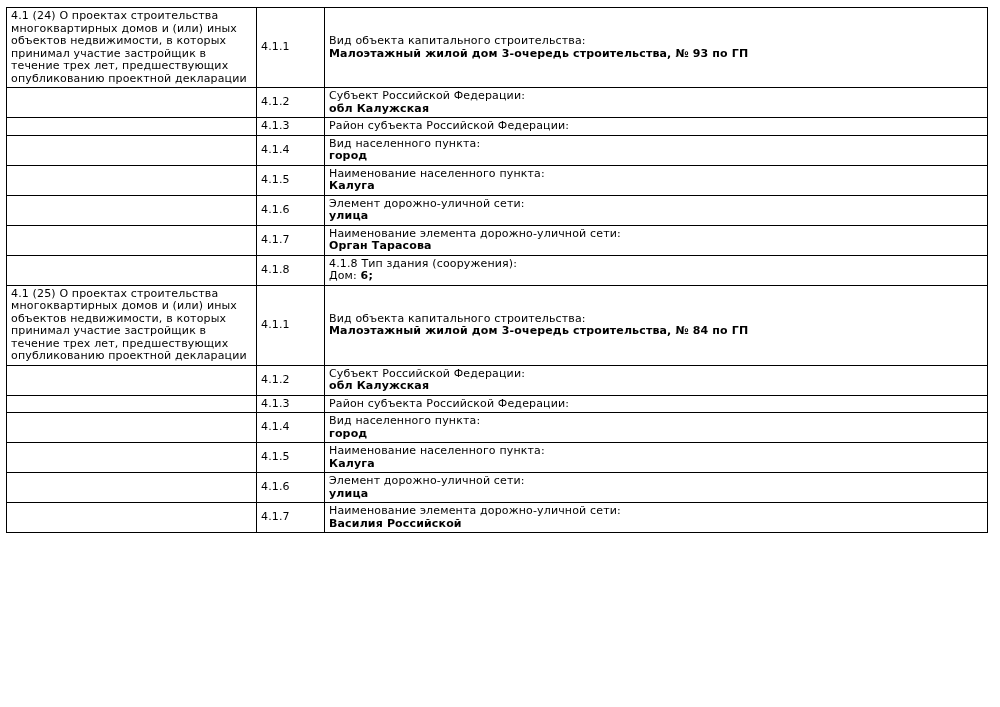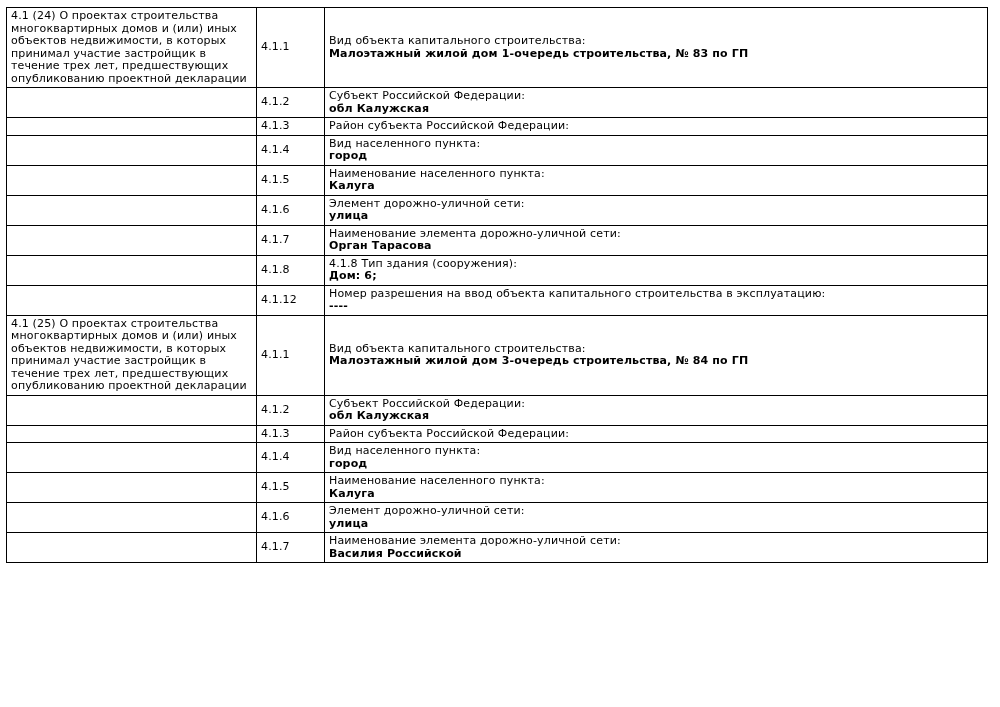--- a/index.html
+++ b/index.html
@@ -26,39 +26,39 @@
     padding:2px 4px;
     font-size:11px;
     line-height:12.5px;
     letter-spacing:0.15px;
     vertical-align:middle;
     overflow:hidden;
   }
   td.desc{vertical-align:top;}
   td.num{vertical-align:middle;}
   td.content .value{font-weight:bold;}
-  td.content .value .value-prefix{font-weight:bold;}
+  td.content .value .value-prefix{font-weight:normal;}
 </style>
 </head>
 <body>
 
 <div class="page">
   <table class="decl-table">
     <colgroup>
       <col style="width:250px">
       <col style="width:68px">
       <col>
     </colgroup>
     <tbody id="table-body">
         <tr>
           <td class="desc">4.1 (24) О проектах строительства многоквартирных домов и (или) иных объектов недвижимости, в которых принимал участие застройщик в течение трех лет, предшествующих опубликованию проектной декларации</td>
           <td class="num">4.1.1</td>
           <td class="content">
             <div class="label">Вид объекта капитального строительства:</div>
-            <div class="value"><b>Малоэтажный жилой дом 1-очередь строительства, № 83 по ГП</b></div>
+            <div class="value"><b>Малоэтажный жилой дом 3-очередь строительства, № 93 по ГП</b></div>
           </td>
         </tr>
         <tr>
           <td class="desc"></td>
           <td class="num">4.1.2</td>
           <td class="content">
             <div class="label">Субъект Российской Федерации:</div>
             <div class="value"><b>обл Калужская</b></div>
           </td>
         </tr>
@@ -100,28 +100,20 @@
             <div class="label">Наименование элемента дорожно-уличной сети:</div>
             <div class="value"><b>Орган Тарасова</b></div>
           </td>
         </tr>
         <tr>
           <td class="desc"></td>
           <td class="num">4.1.8</td>
           <td class="content">
             <div class="label">4.1.8 Тип здания (сооружения):</div>
             <div class="value"><span class="value-prefix">Дом: </span><b>6;</b></div>
-          </td>
-        </tr>
-        <tr>
-          <td class="desc"></td>
-          <td class="num">4.1.12</td>
-          <td class="content">
-            <div class="label">Номер разрешения на ввод объекта капитального строительства в эксплуатацию:</div>
-            <div class="value"><b>----</b></div>
           </td>
         </tr>
         <tr>
           <td class="desc">4.1 (25) О проектах строительства многоквартирных домов и (или) иных объектов недвижимости, в которых принимал участие застройщик в течение трех лет, предшествующих опубликованию проектной декларации</td>
           <td class="num">4.1.1</td>
           <td class="content">
             <div class="label">Вид объекта капитального строительства:</div>
             <div class="value"><b>Малоэтажный жилой дом 3-очередь строительства, № 84 по ГП</b></div>
           </td>
         </tr>

